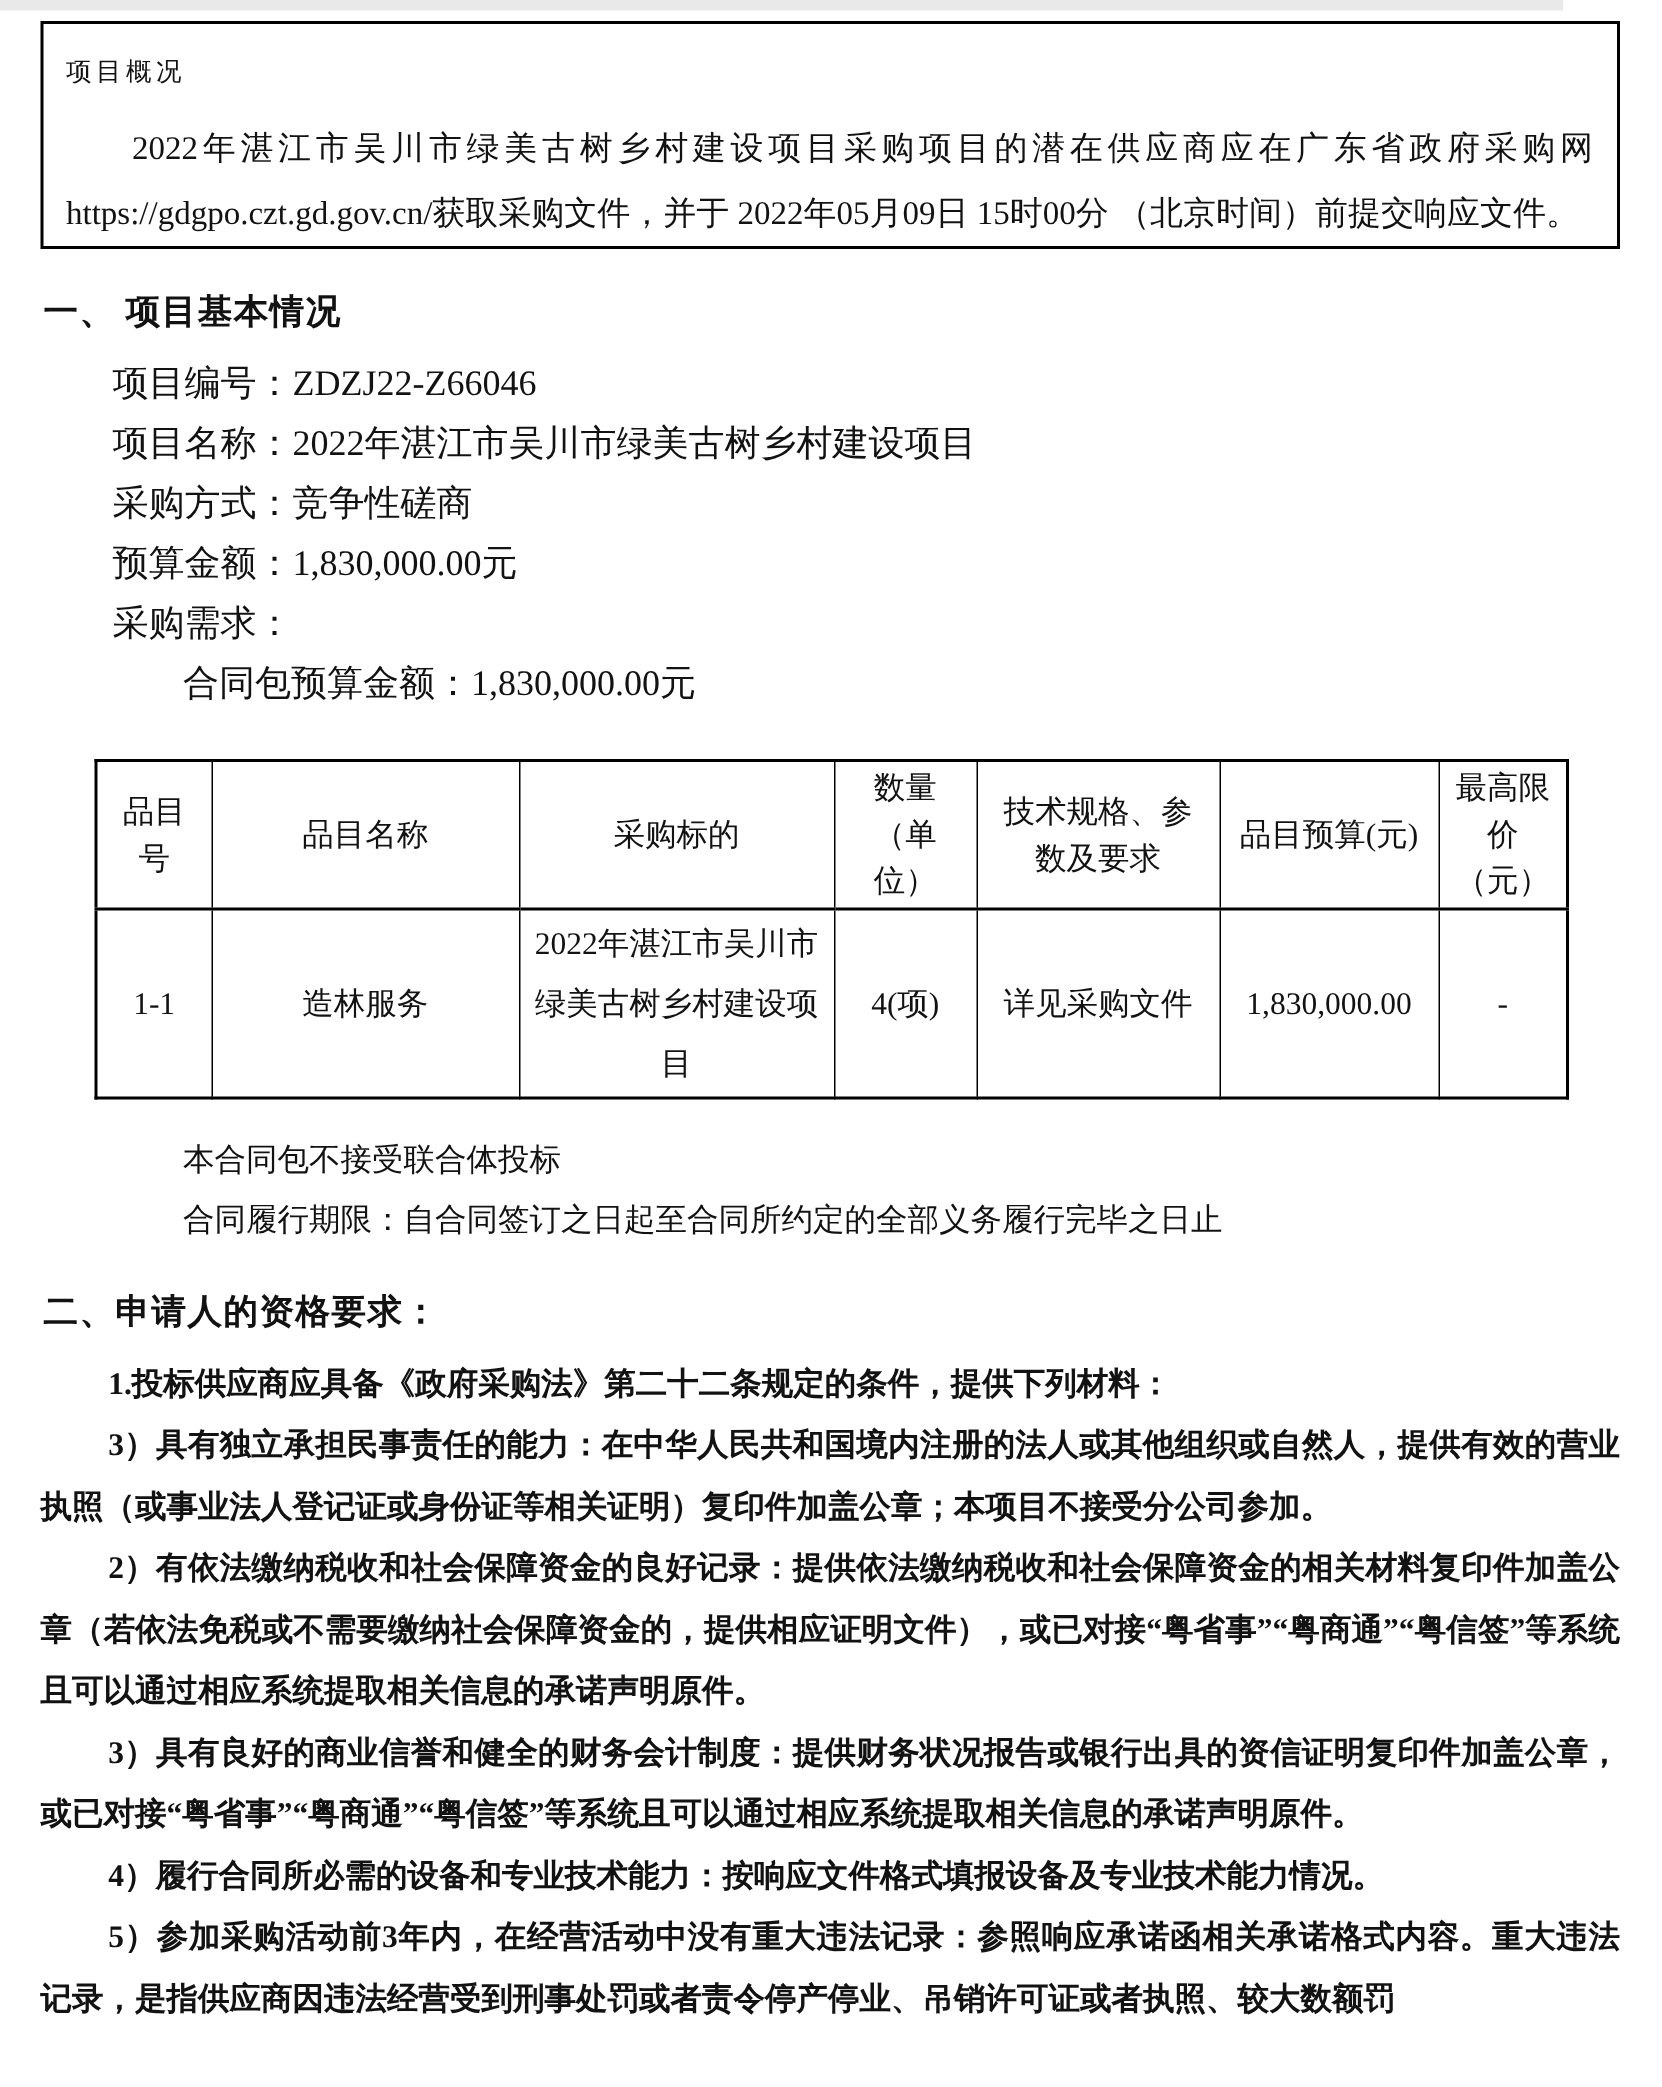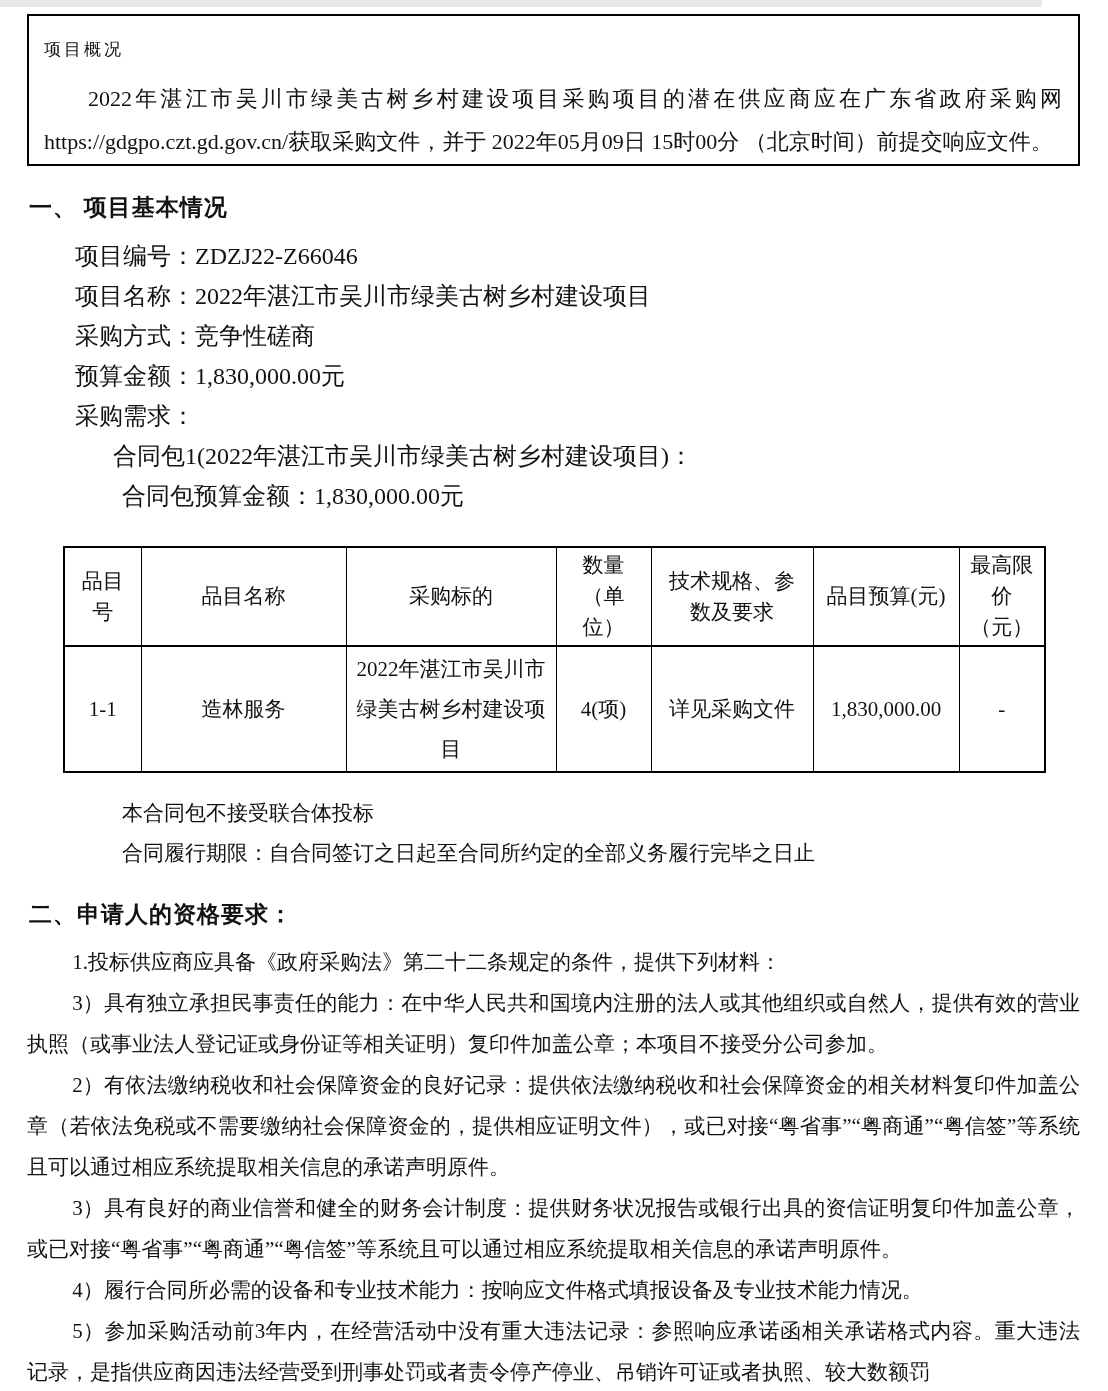--- a/index.html
+++ b/index.html
@@ -29,20 +29,21 @@
     border: 2px solid #000;
     padding: 24px 16px 16px 15px;
     box-sizing: border-box;
     height: 152px;
     overflow: hidden;
   }
   .box-label {
     font-size: 17px;
     letter-spacing: 3px;
     line-height: 20px;
+    font-family: Liberation Mono, monospace;
   }
   .box-para {
     margin-top: 17px;
     font-size: 22px;
     line-height: 43px;
     text-align: justify;
     text-indent: 2em;
   }
   
   .sec-heading {
@@ -101,20 +102,21 @@
     line-height: 40px;
   }
   
   .s2-paras { margin-top: 12px; }
   .s2-paras p {
     margin: 0;
     font-size: 21px;
     line-height: 41px;
     text-align: justify;
     text-indent: 2.15em;
+    font-weight: bold;
   }
 </style>
 </head>
 <body>
 
 <div class="scan-strip"></div>
 
 <div class="page">
 
   <div class="overview-box">
@@ -123,21 +125,20 @@
   </div>
 
   <h1 class="sec-heading">一、 项目基本情况</h1>
 
   <div class="s1-lines">
     <div class="ind2">项目编号：ZDZJ22-Z66046</div>
     <div class="ind2">项目名称：2022年湛江市吴川市绿美古树乡村建设项目</div>
     <div class="ind2">采购方式：竞争性磋商</div>
     <div class="ind2">预算金额：1,830,000.00元</div>
     <div class="ind2">采购需求：</div>
-    <div class="ind4">合同包1(2022年湛江市吴川市绿美古树乡村建设项目)：</div>
     <div class="ind4b">合同包预算金额：1,830,000.00元</div>
   </div>
 
   <table class="items">
     <colgroup>
       <col style="width:77px">
         <col style="width:205px">
         <col style="width:210px">
         <col style="width:95px">
       <col style="width:162px">

